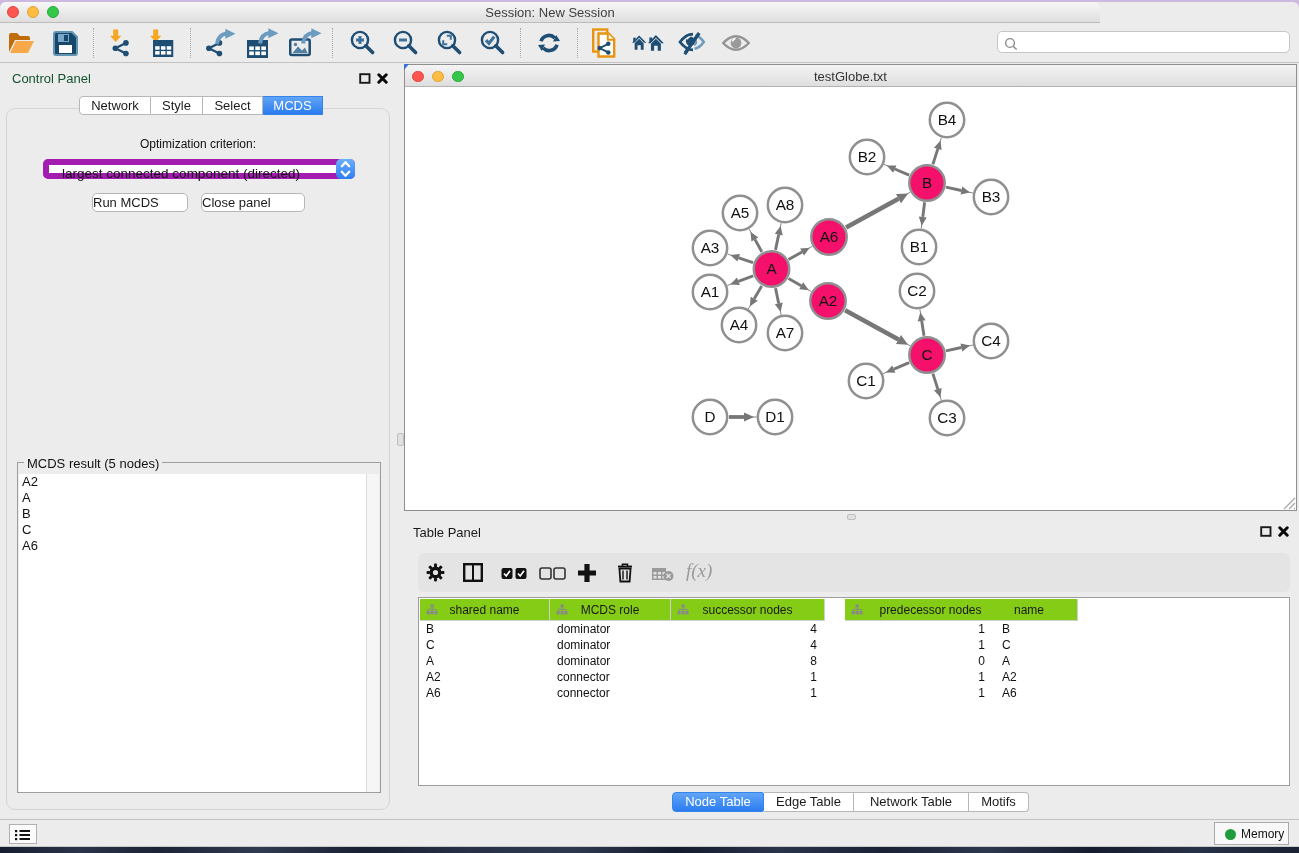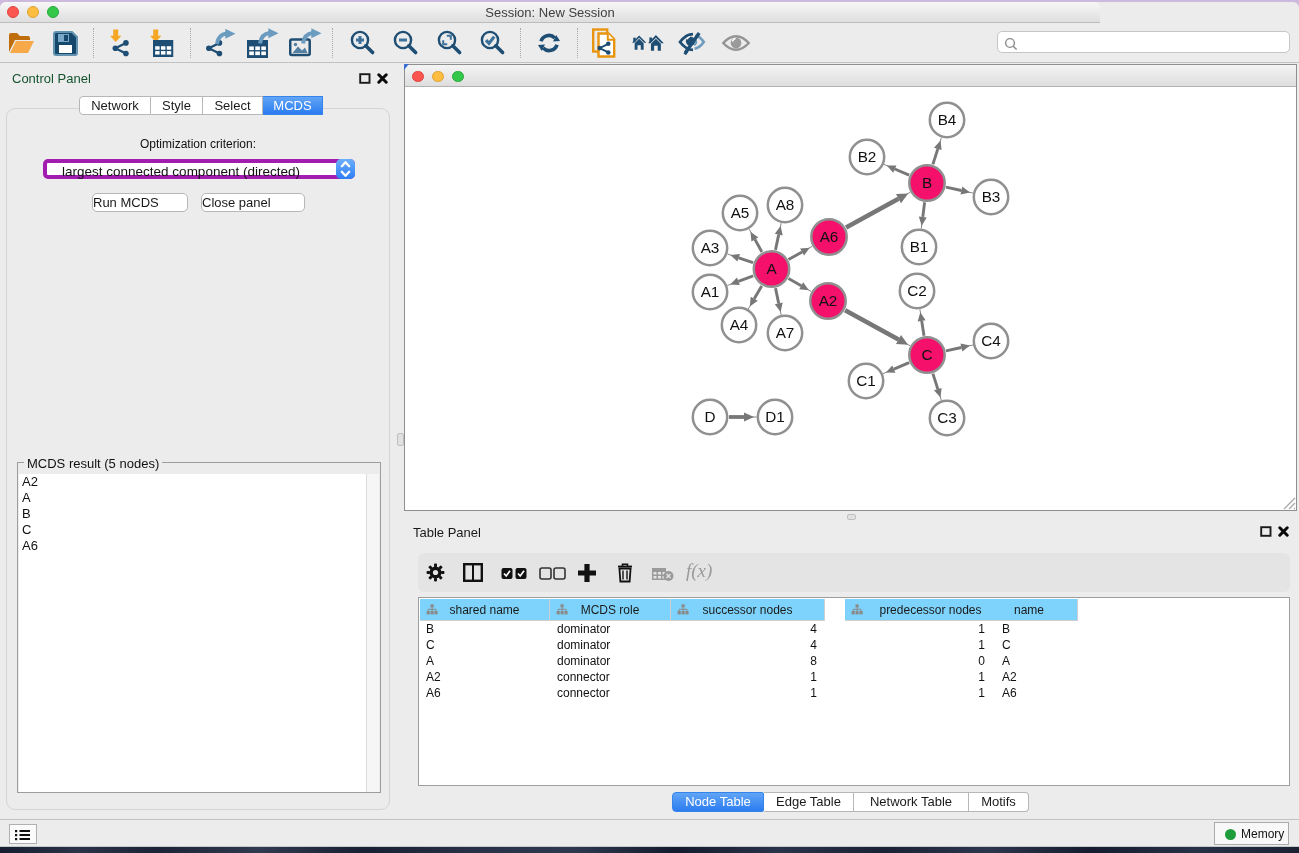--- a/index.html
+++ b/index.html
@@ -27,21 +27,21 @@
 .grplabel{position:absolute;left:6px;top:-7px;background:#ececec;padding:0 3px;font-size:13px;color:#111}
 .cplist{position:absolute;left:1px;top:11px;width:360px;height:318px;background:#fff;font-size:13px;color:#111}
 .cplist div{padding-left:3px;height:16px;line-height:16px}
 .cpscroll{position:absolute;right:1px;top:11px;width:13px;height:318px;background:#f6f6f6;border-left:1px solid #dcdcdc}
 
 .netwin{position:absolute;left:404px;top:64px;width:893px;height:447px;background:#fff;border:1px solid #8f8f8f}
 .nettitle{position:absolute;left:0;top:0;width:891px;height:22px;background:linear-gradient(#f4f4f4,#dedede);border-bottom:1px solid #b3b3b3}
 
 .tp-toolbar{position:absolute;left:418px;top:553px;width:872px;height:39px;background:#e4e4e4;border-radius:6px}
 .tbl{position:absolute;left:418px;top:597px;width:872px;height:189px;background:#fff;border:1px solid #9d9d9d}
-.th{position:absolute;top:1px;height:22px;background:#7dd3fc;border-right:1px solid #cfcfcf;border-bottom:1px solid #cfcfcf;font-size:12px;color:#1a1a1a;text-align:center;line-height:21px;padding-top:1px}
+.th{position:absolute;top:1px;height:22px;background:#84cc16;border-right:1px solid #cfcfcf;border-bottom:1px solid #cfcfcf;font-size:12px;color:#1a1a1a;text-align:center;line-height:21px;padding-top:1px}
 .td{position:absolute;font-size:12px;color:#111;height:16px;line-height:16px}
 .memorybtn{position:absolute;left:1214px;top:822px;width:75px;height:23px;background:#f8f8f8;border:1px solid #ababab;font-size:12px;color:#111;line-height:21px;padding-top:1px}
 .listbtn{position:absolute;left:9px;top:824px;width:28px;height:20px;background:#fbfbfb;border:1px solid #b0b0b0}
 </style></head><body>
 <div class="win"></div>
 
 <div class="titlebar">
  <div class="tl" style="left:7px;top:4px;background:#fc5651;border:0.5px solid #e2443f"></div>
  <div class="tl" style="left:27px;top:4px;background:#fdbd41;border:0.5px solid #e0a235"></div>
  <div class="tl" style="left:47px;top:4px;background:#34c84a;border:0.5px solid #2aa83b"></div>
@@ -211,21 +211,21 @@
     <path d="M1.8 1.8 L9.2 9.2 M9.2 1.8 L1.8 9.2" stroke="#0a0a0a" stroke-width="3" fill="none" stroke-linecap="round"></path>
   </svg>
 <div class="seg" style="left:79px;top:96px">
  <div style="width:72px">Network</div>
     <div style="width:52px">Style</div>
     <div style="width:60px">Select</div>
     <div class="on" style="width:60px">MCDS</div>
 </div>
 <div class="panel"></div>
 <div class="abs" style="left:0;top:137px;width:396px;text-align:center;font-size:12px;color:#111">Optimization criterion:</div>
-<div class="abs" style="left:43px;top:159px;width:312px;height:20px;background:#fff;border:4px solid #a21caf;border-radius:5px;font-size:13.5px;color:#111;line-height:18px;text-align:center;padding-right:36px">largest connected component (directed)</div>
+<div class="abs" style="left:43px;top:159px;width:312px;height:20px;background:#fff;border:6px solid #a21caf;border-radius:5px;font-size:13.5px;color:#111;line-height:18px;text-align:center;padding-right:36px">largest connected component (directed)</div>
 <div class="abs" style="left:336px;top:159px;width:19px;height:20px;background:linear-gradient(#6cb0fb,#2e7df6);border-radius:5px">
 <svg width="19" height="20" viewBox="0 0 19 20">
       <path d="M5.8 7.2 L9.5 3.2 L13.2 7.2" fill="none" stroke="#fff" stroke-width="2.3" stroke-linecap="round" stroke-linejoin="round"></path>
       <path d="M5.8 12.8 L9.5 16.8 L13.2 12.8" fill="none" stroke="#fff" stroke-width="2.3" stroke-linecap="round" stroke-linejoin="round"></path>
     </svg></div>
 <div class="btn" style="left:92px;top:193px;width:96px;height:19px;line-height:17px">Run MCDS</div>
 <div class="btn" style="left:201px;top:193px;width:104px;height:19px;line-height:17px">Close panel</div>
 <div class="grpbox">
  <div class="grplabel">MCDS result (5 nodes)</div>
  <div class="cplist">
@@ -239,20 +239,21 @@
 </div>
 
 <div class="abs" style="left:396.5px;top:433px;width:7px;height:13px;background:#e0e0e0;border:1px solid #c0c0c0;border-radius:2px"></div>
 <div class="abs" style="left:847px;top:514px;width:9px;height:6px;background:#e0e0e0;border:1px solid #c0c0c0;border-radius:2px"></div>
 
 <div class="netwin">
  <div class="nettitle">
   <div class="tl" style="left:7px;top:5.5px;width:11.5px;height:11.5px;background:#fc5651;border:0.5px solid #e2443f"></div>
   <div class="tl" style="left:27px;top:5.5px;width:11.5px;height:11.5px;background:#fdbd41;border:0.5px solid #e0a235"></div>
   <div class="tl" style="left:47px;top:5.5px;width:11.5px;height:11.5px;background:#34c84a;border:0.5px solid #2aa83b"></div>
+  <div class="title" style="top:4px;color:#333">testGlobe.txt</div>
  </div>
  <svg style="position:absolute;left:-1px;top:-1px" width="5" height="6" viewBox="0 0 5 6">
       <path d="M0 0 L5 0 L0 6 Z" fill="#3b6fd4"></path>
     </svg>
 </div>
 <svg class="abs" style="left:1283px;top:497px" width="13" height="13" viewBox="0 0 13 13">
     <path d="M12 1 L1 12 M12 6 L6 12 M12 11 L11 12" stroke="#a7a7a7" stroke-width="1.2"></path>
   </svg>
 
 <div class="abs" style="left:404px;top:87px;width:893px;height:424px;overflow:hidden">

